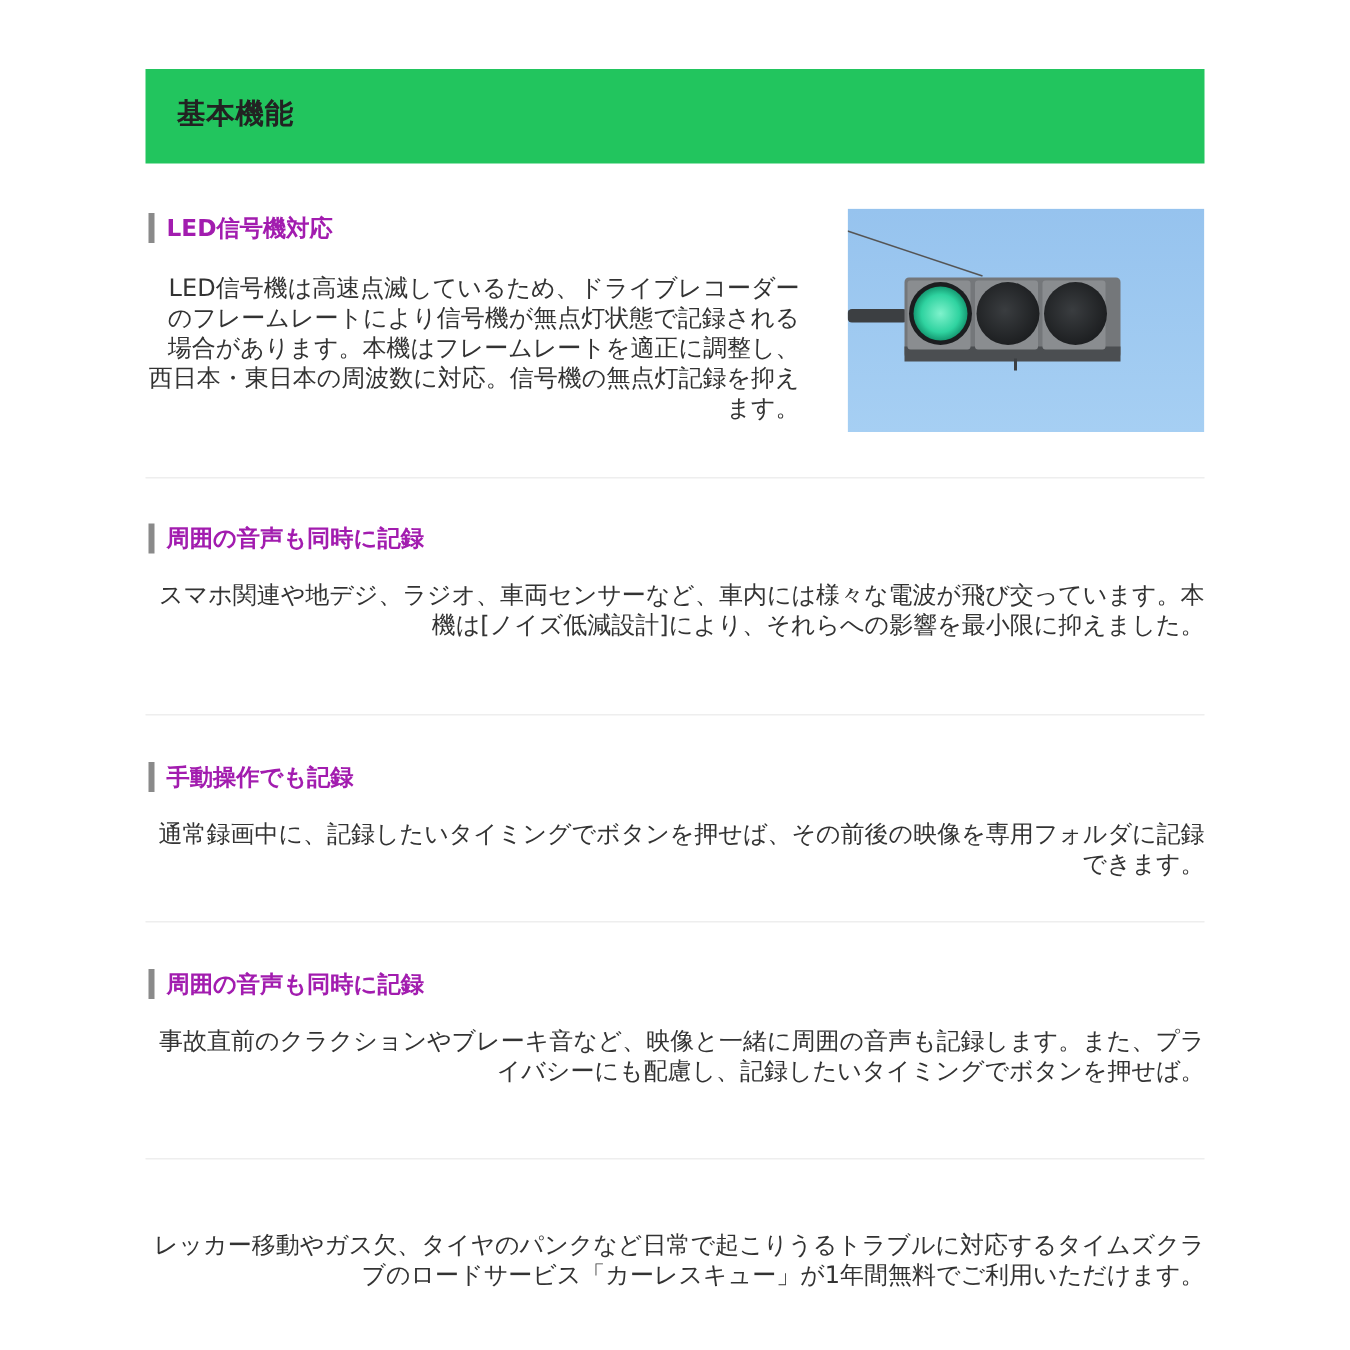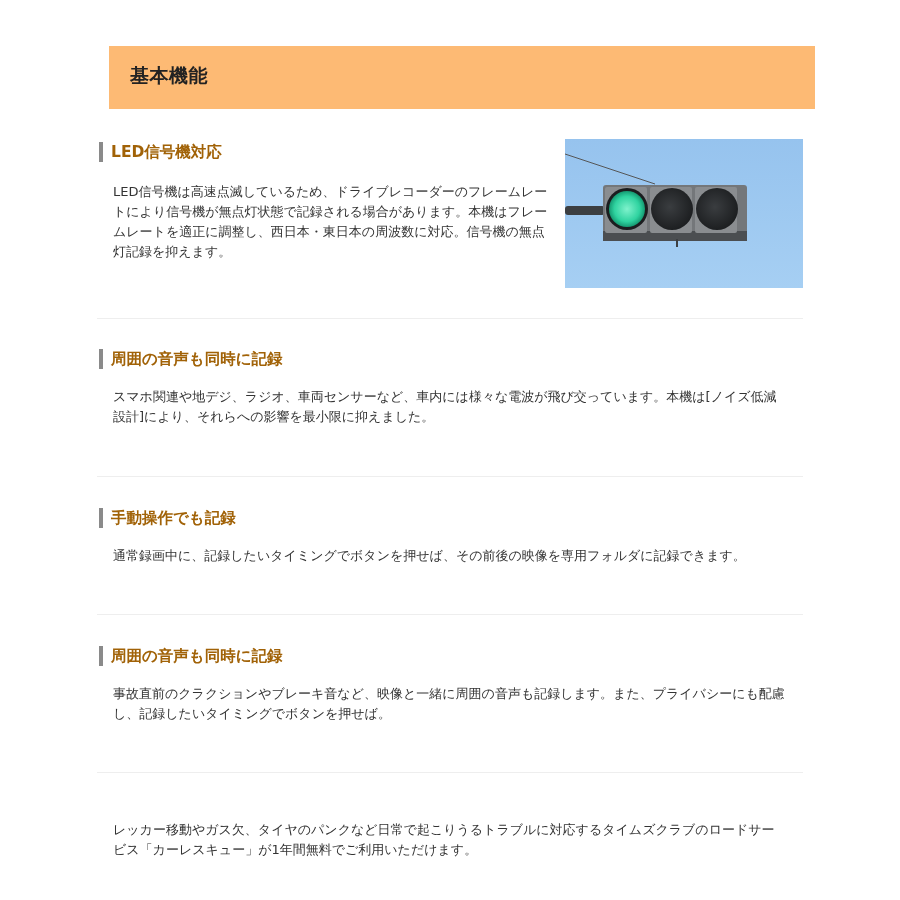--- a/index.html
+++ b/index.html
@@ -2,39 +2,39 @@
 <html><head>
   <meta charset="utf-8">
   <style>
     html, body { margin: 0; padding: 0; background: #ffffff; }
     body {
       width: 900px; height: 900px; overflow: hidden; position: relative;
       font-family: "DejaVu Sans", "Liberation Sans", sans-serif;
       color: #333333;
     }
     .page-header {
-      position: absolute; left: 109px; top: 46px; width: 706px; height: 63px;
-      background: #fdba74;
+      position: absolute; left: 97px; top: 46px; width: 706px; height: 63px;
+      background: #22c55e;
     }
     .page-title {
       position: absolute; left: 21px; top: 17px;
       font-size: 19px; font-weight: bold; color: #222222; margin: 0;
       letter-spacing: 0.5px;
     }
     .section { position: absolute; left: 97px; width: 706px; }
     .heading {
       position: relative; margin: 0; padding-left: 14px;
-      font-size: 15.5px; font-weight: bold; color: #a16207; line-height: 22px;
+      font-size: 15.5px; font-weight: bold; color: #a21caf; line-height: 22px;
     }
     .heading .bar {
       position: absolute; left: 2px; top: 1px; width: 4px; height: 20px;
       background: #8a8a8a;
     }
     .body-text {
-      margin: 16px; font-size: 13px; line-height: 20px; color: #333333;
+      margin: 0; font-size: 16px; line-height: 20px; color: #333333; text-align: right;
     }
     .divider {
       position: absolute; left: 97px; width: 706px; height: 1px; background: #eeeeee;
     }
     .photo {
       position: absolute; left: 565px; top: 139px; width: 238px; height: 149px;
       overflow: hidden;
     }
   </style>
 </head>

